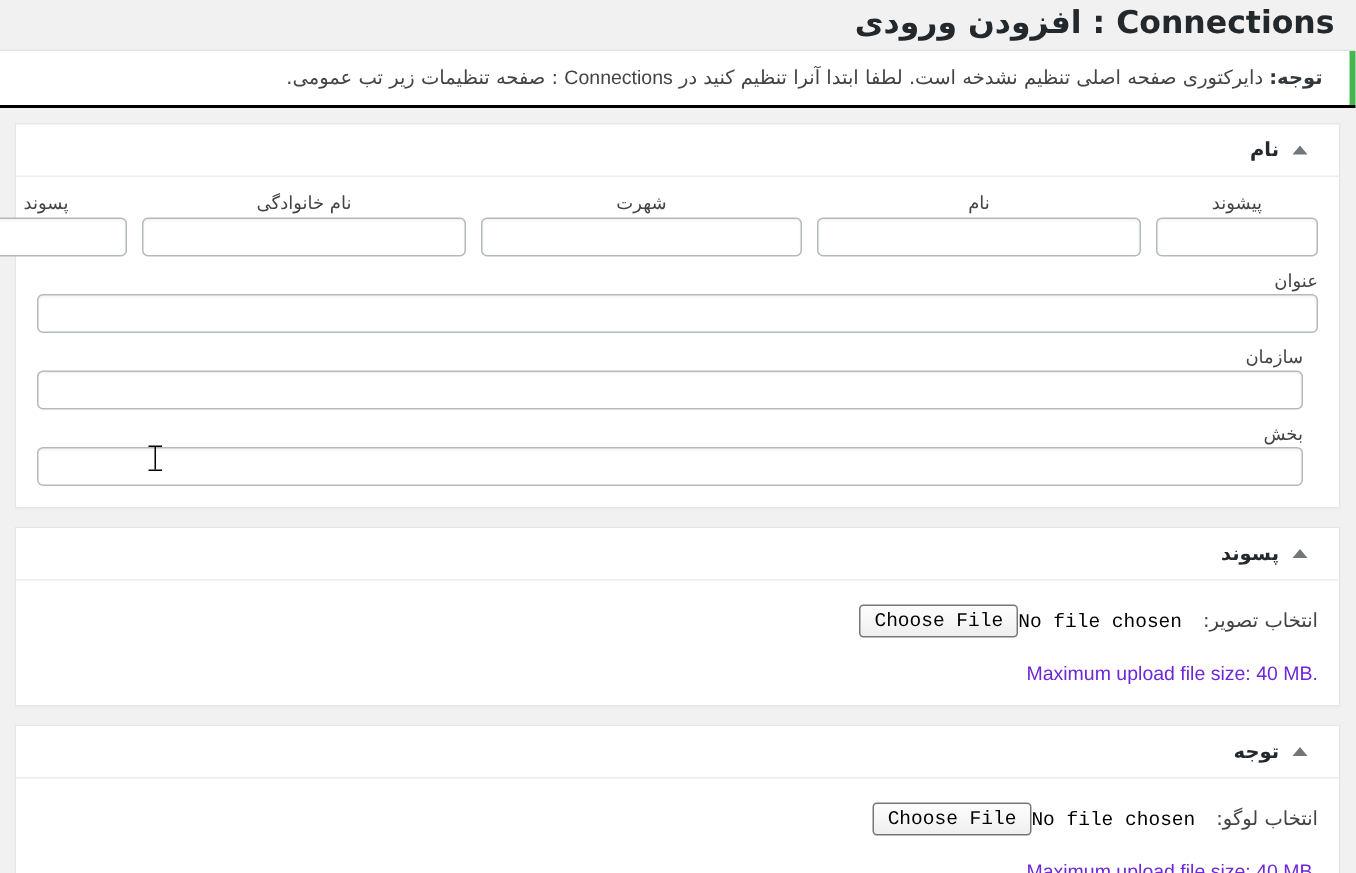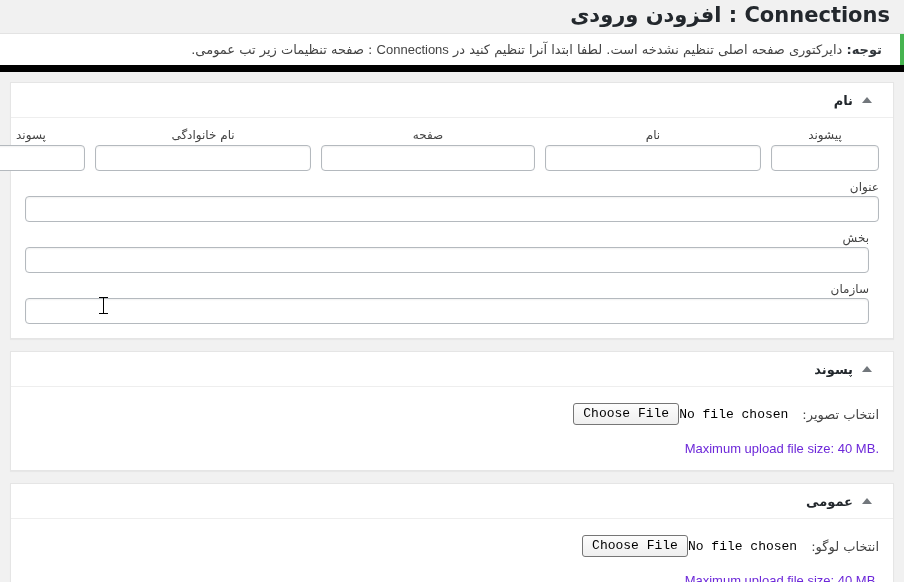--- a/index.html
+++ b/index.html
@@ -36,21 +36,21 @@
     margin: 0;
     padding-top: 2px;
     white-space: nowrap;
     font-family: "DejaVu Sans", "Liberation Sans", sans-serif;
   }
 
   
   .notice-band {
     background: #ffffff;
     border-top: 1px solid #e3e3e3;
-    border-bottom: 7px solid #000000;
+    border-bottom: 2px solid #000000;
     padding: 0;
     height: 39px;
     box-sizing: border-box;
     display: flex;
     align-items: stretch;
   }
   .notice {
     flex: 1;
     background: #fff;
     border-right: 4px solid #46b450;
@@ -269,45 +269,45 @@
       <div class="name-row">
         <div class="field">
           <label class="field-label">پیشوند</label>
           <input class="txt w-prefix" type="text" value="" style="">
         </div>
         <div class="field">
           <label class="field-label">نام</label>
           <input class="txt w-first" type="text" value="" style="">
         </div>
         <div class="field">
-          <label class="field-label">صفحه</label>
+          <label class="field-label">شهرت</label>
           <input class="txt w-middle" type="text" value="" style="">
         </div>
         <div class="field">
           <label class="field-label">نام خانوادگی</label>
           <input class="txt w-last" type="text" value="" style="">
         </div>
         <div class="field">
           <label class="field-label">پسوند</label>
           <input class="txt w-suffix" type="text" value="" style="">
         </div>
       </div>
 
       <div class="field stack-field">
         <label class="field-label">عنوان</label>
         <input class="txt" type="text" value="" style="">
       </div>
 
       <div class="field stack-field">
+        <label class="field-label">سازمان</label>
+        <input class="txt" type="text" value="" style="">
+      </div>
+
+      <div class="field stack-field">
         <label class="field-label">بخش</label>
-        <input class="txt" type="text" value="" style="">
-      </div>
-
-      <div class="field stack-field">
-        <label class="field-label">سازمان</label>
         <input class="txt" type="text" value="" style="">
       </div>
 
     </div>
   </div>
 
   <div class="postbox">
     <div class="postbox-header">
       <button class="handle-toggle">
           <span class="tri"></span>
@@ -324,21 +324,21 @@
       </div>
       <div class="max-size">.Maximum upload file size: 40 MB</div>
     </div>
   </div>
 
   <div class="postbox">
     <div class="postbox-header">
       <button class="handle-toggle">
           <span class="tri"></span>
         </button>
-      <h2 class="postbox-title">عمومی</h2>
+      <h2 class="postbox-title">توجه</h2>
     </div>
     <div class="postbox-inside">
       <div class="upload-row">
         <span class="upload-label">انتخاب لوگو:</span>
         <span class="file-ctrl">
           <span class="file-status">No file chosen</span>
           <button class="file-btn">Choose File</button>
         </span>
       </div>
       <div class="max-size">.Maximum upload file size: 40 MB</div>

